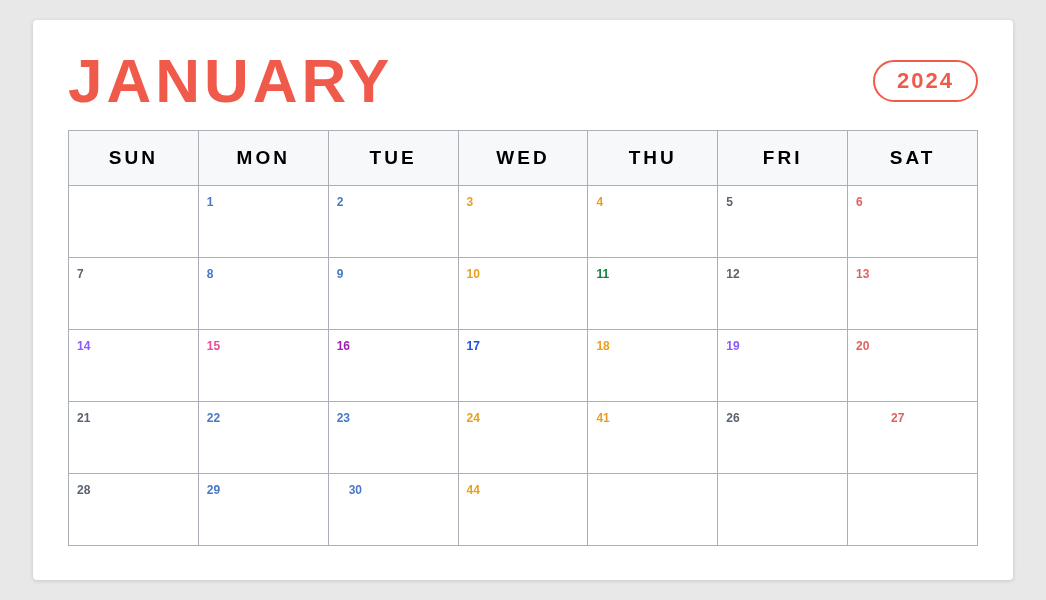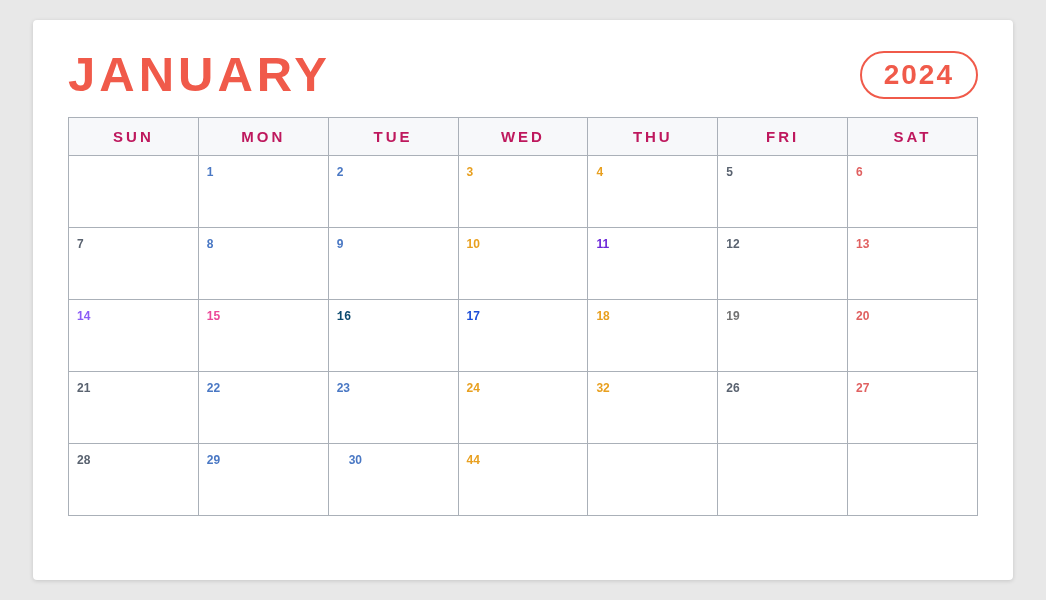--- a/index.html
+++ b/index.html
@@ -28,50 +28,50 @@
     }
 
     .calendar-header {
       display: flex;
       justify-content: space-between;
       align-items: center;
       margin-bottom: 18px;
     }
 
     .month-title {
-      font-size: 49px;
+      font-size: 62px;
       font-weight: 700;
       color: #f05a4a;
       letter-spacing: 4px;
       line-height: 1;
     }
 
     .year-badge {
       border: 2px solid #f05a4a;
       border-radius: 50px;
       padding: 6px 22px;
       color: #f05a4a;
-      font-size: 28px;
+      font-size: 22px;
       font-weight: 700;
       letter-spacing: 2px;
     }
 
     .calendar-grid {
       width: 100%;
       border-collapse: collapse;
     }
 
     .calendar-grid th {
       border: 1px solid #aab0b8;
       text-align: center;
-      padding: 10px 0;
-      font-size: 15px;
+      padding: 16px 0;
+      font-size: 19px;
       font-weight: 700;
       letter-spacing: 3px;
-      color: #be185d;
+      color: #000000;
       background: #f7f8fa;
     }
 
     .calendar-grid td {
       border: 1px solid #aab0b8;
       width: calc(100% / 7);
       height: 72px;
       vertical-align: top;
       padding: 6px 8px;
     }
@@ -110,41 +110,41 @@
           <td><span class="day-number" style="color: rgb(232, 160, 32);">3</span></td>
           <td><span class="day-number" style="color: rgb(232, 160, 32);">4</span></td>
           <td><span class="day-number" style="color: rgb(90, 99, 112);">5</span></td>
           <td><span class="day-number" style="color: rgb(224, 96, 96);">6</span></td>
         </tr>
         <tr>
           <td><span class="day-number" style="color: rgb(90, 99, 112);">7</span></td>
           <td><span class="day-number" style="color: rgb(74, 120, 196);">8</span></td>
           <td><span class="day-number" style="color: rgb(74, 120, 196);">9</span></td>
           <td><span class="day-number" style="color: rgb(232, 160, 32);">10</span></td>
-          <td><span class="day-number" style="color: #6d28d9;">11</span></td>
+          <td><span class="day-number" style="color: #15803d;">11</span></td>
           <td><span class="day-number" style="color: rgb(90, 99, 112);">12</span></td>
           <td><span class="day-number" style="color: rgb(224, 96, 96);">13</span></td>
         </tr>
         <tr>
           <td><span class="day-number" style="color: #8b5cf6;">14</span></td>
           <td><span class="day-number" style="color: #ec4899;">15</span></td>
-          <td><span class="day-number" style="color: #0c4a6e; font-family: Liberation Mono, monospace;">16</span></td>
+          <td><span class="day-number" style="color: #a21caf;">16</span></td>
           <td><span class="day-number" style="color: #1d4ed8;">17</span></td>
           <td><span class="day-number" style="color: rgb(232, 160, 32);">18</span></td>
-          <td><span class="day-number" style="color: #737373;">19</span></td>
+          <td><span class="day-number" style="color: #8b5cf6;">19</span></td>
           <td><span class="day-number" style="color: rgb(224, 96, 96);">20</span></td>
         </tr>
         <tr>
           <td><span class="day-number" style="color: rgb(90, 99, 112);">21</span></td>
           <td><span class="day-number" style="color: rgb(74, 120, 196);">22</span></td>
           <td><span class="day-number" style="color: rgb(74, 120, 196);">23</span></td>
           <td><span class="day-number" style="color: rgb(232, 160, 32);">24</span></td>
-          <td><span class="day-number" style="color: rgb(232, 160, 32);">32</span></td>
+          <td><span class="day-number" style="color: rgb(232, 160, 32);">41</span></td>
           <td><span class="day-number" style="color: rgb(90, 99, 112);">26</span></td>
-          <td><span class="day-number" style="color: rgb(224, 96, 96);">27</span></td>
+          <td><span class="day-number" style="color: rgb(224, 96, 96); margin-left: 35px;">27</span></td>
         </tr>
         <tr>
           <td><span class="day-number" style="color: rgb(90, 99, 112);">28</span></td>
           <td><span class="day-number" style="color: rgb(74, 120, 196);">29</span></td>
           <td><span class="day-number" style="color: rgb(74, 120, 196); margin-left: 12px;">30</span></td>
           <td><span class="day-number" style="color: rgb(232, 160, 32);">44</span></td>
           <td></td>
           <td></td>
           <td></td>
         </tr>

